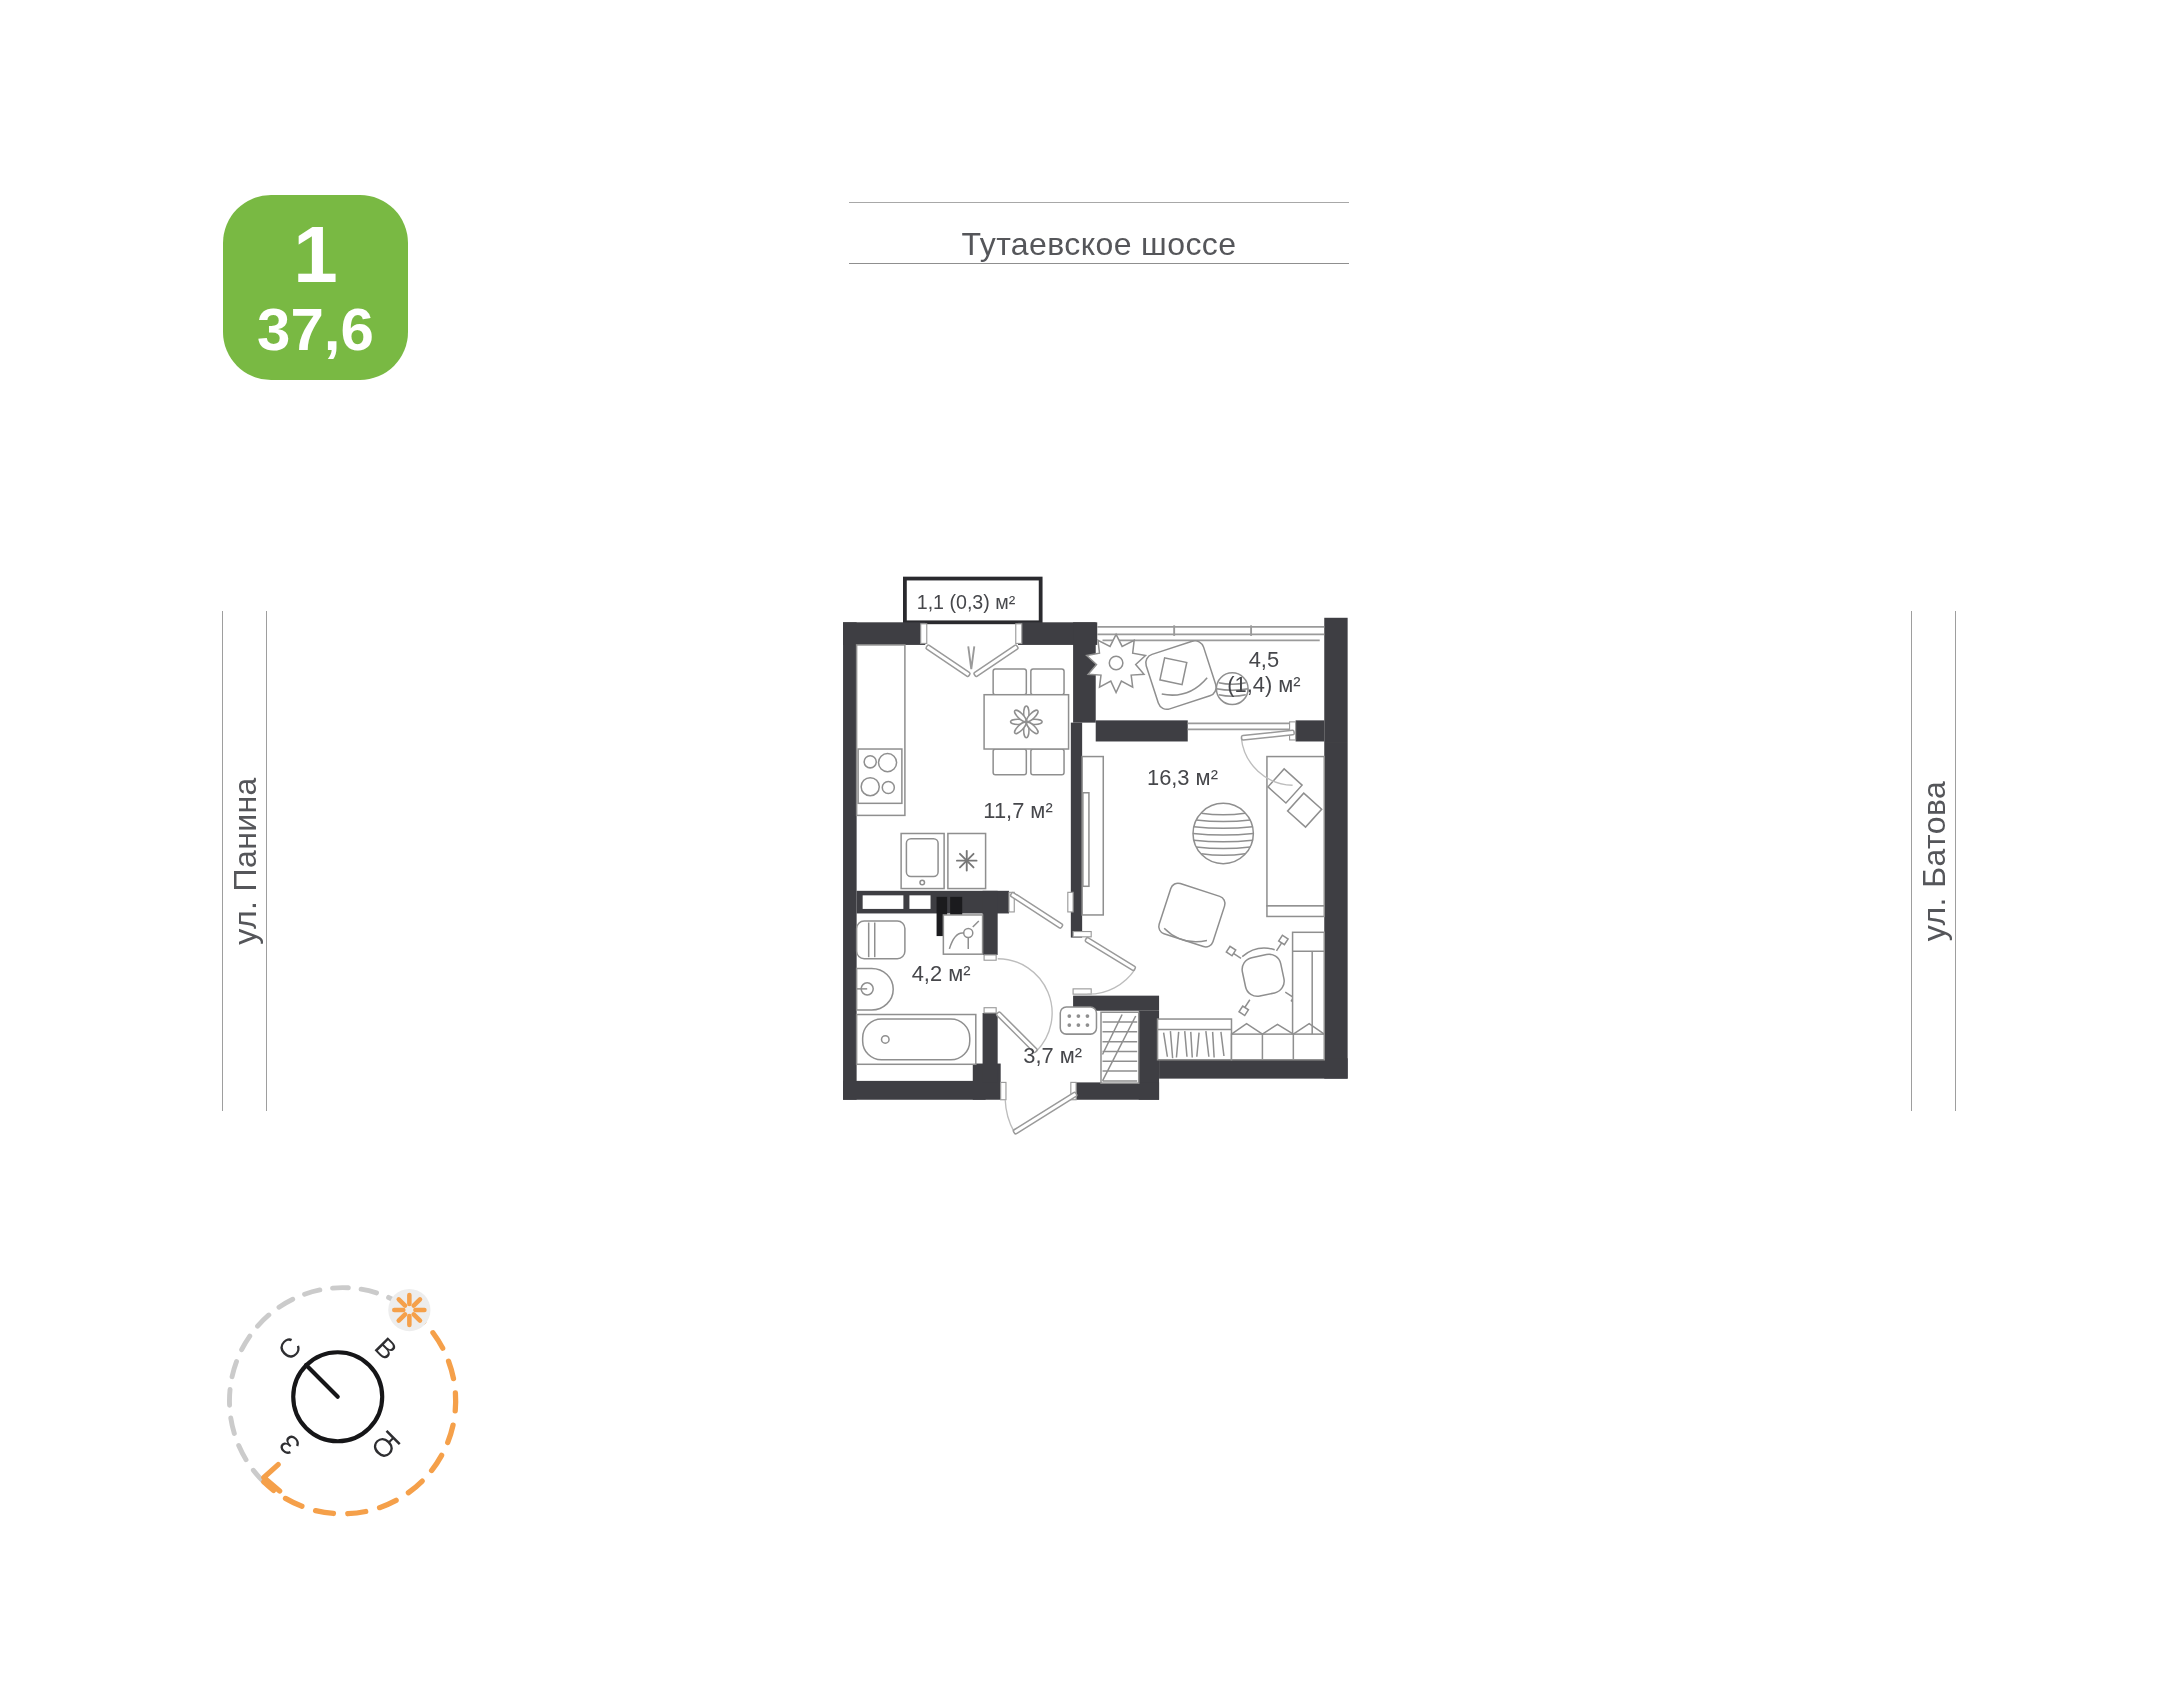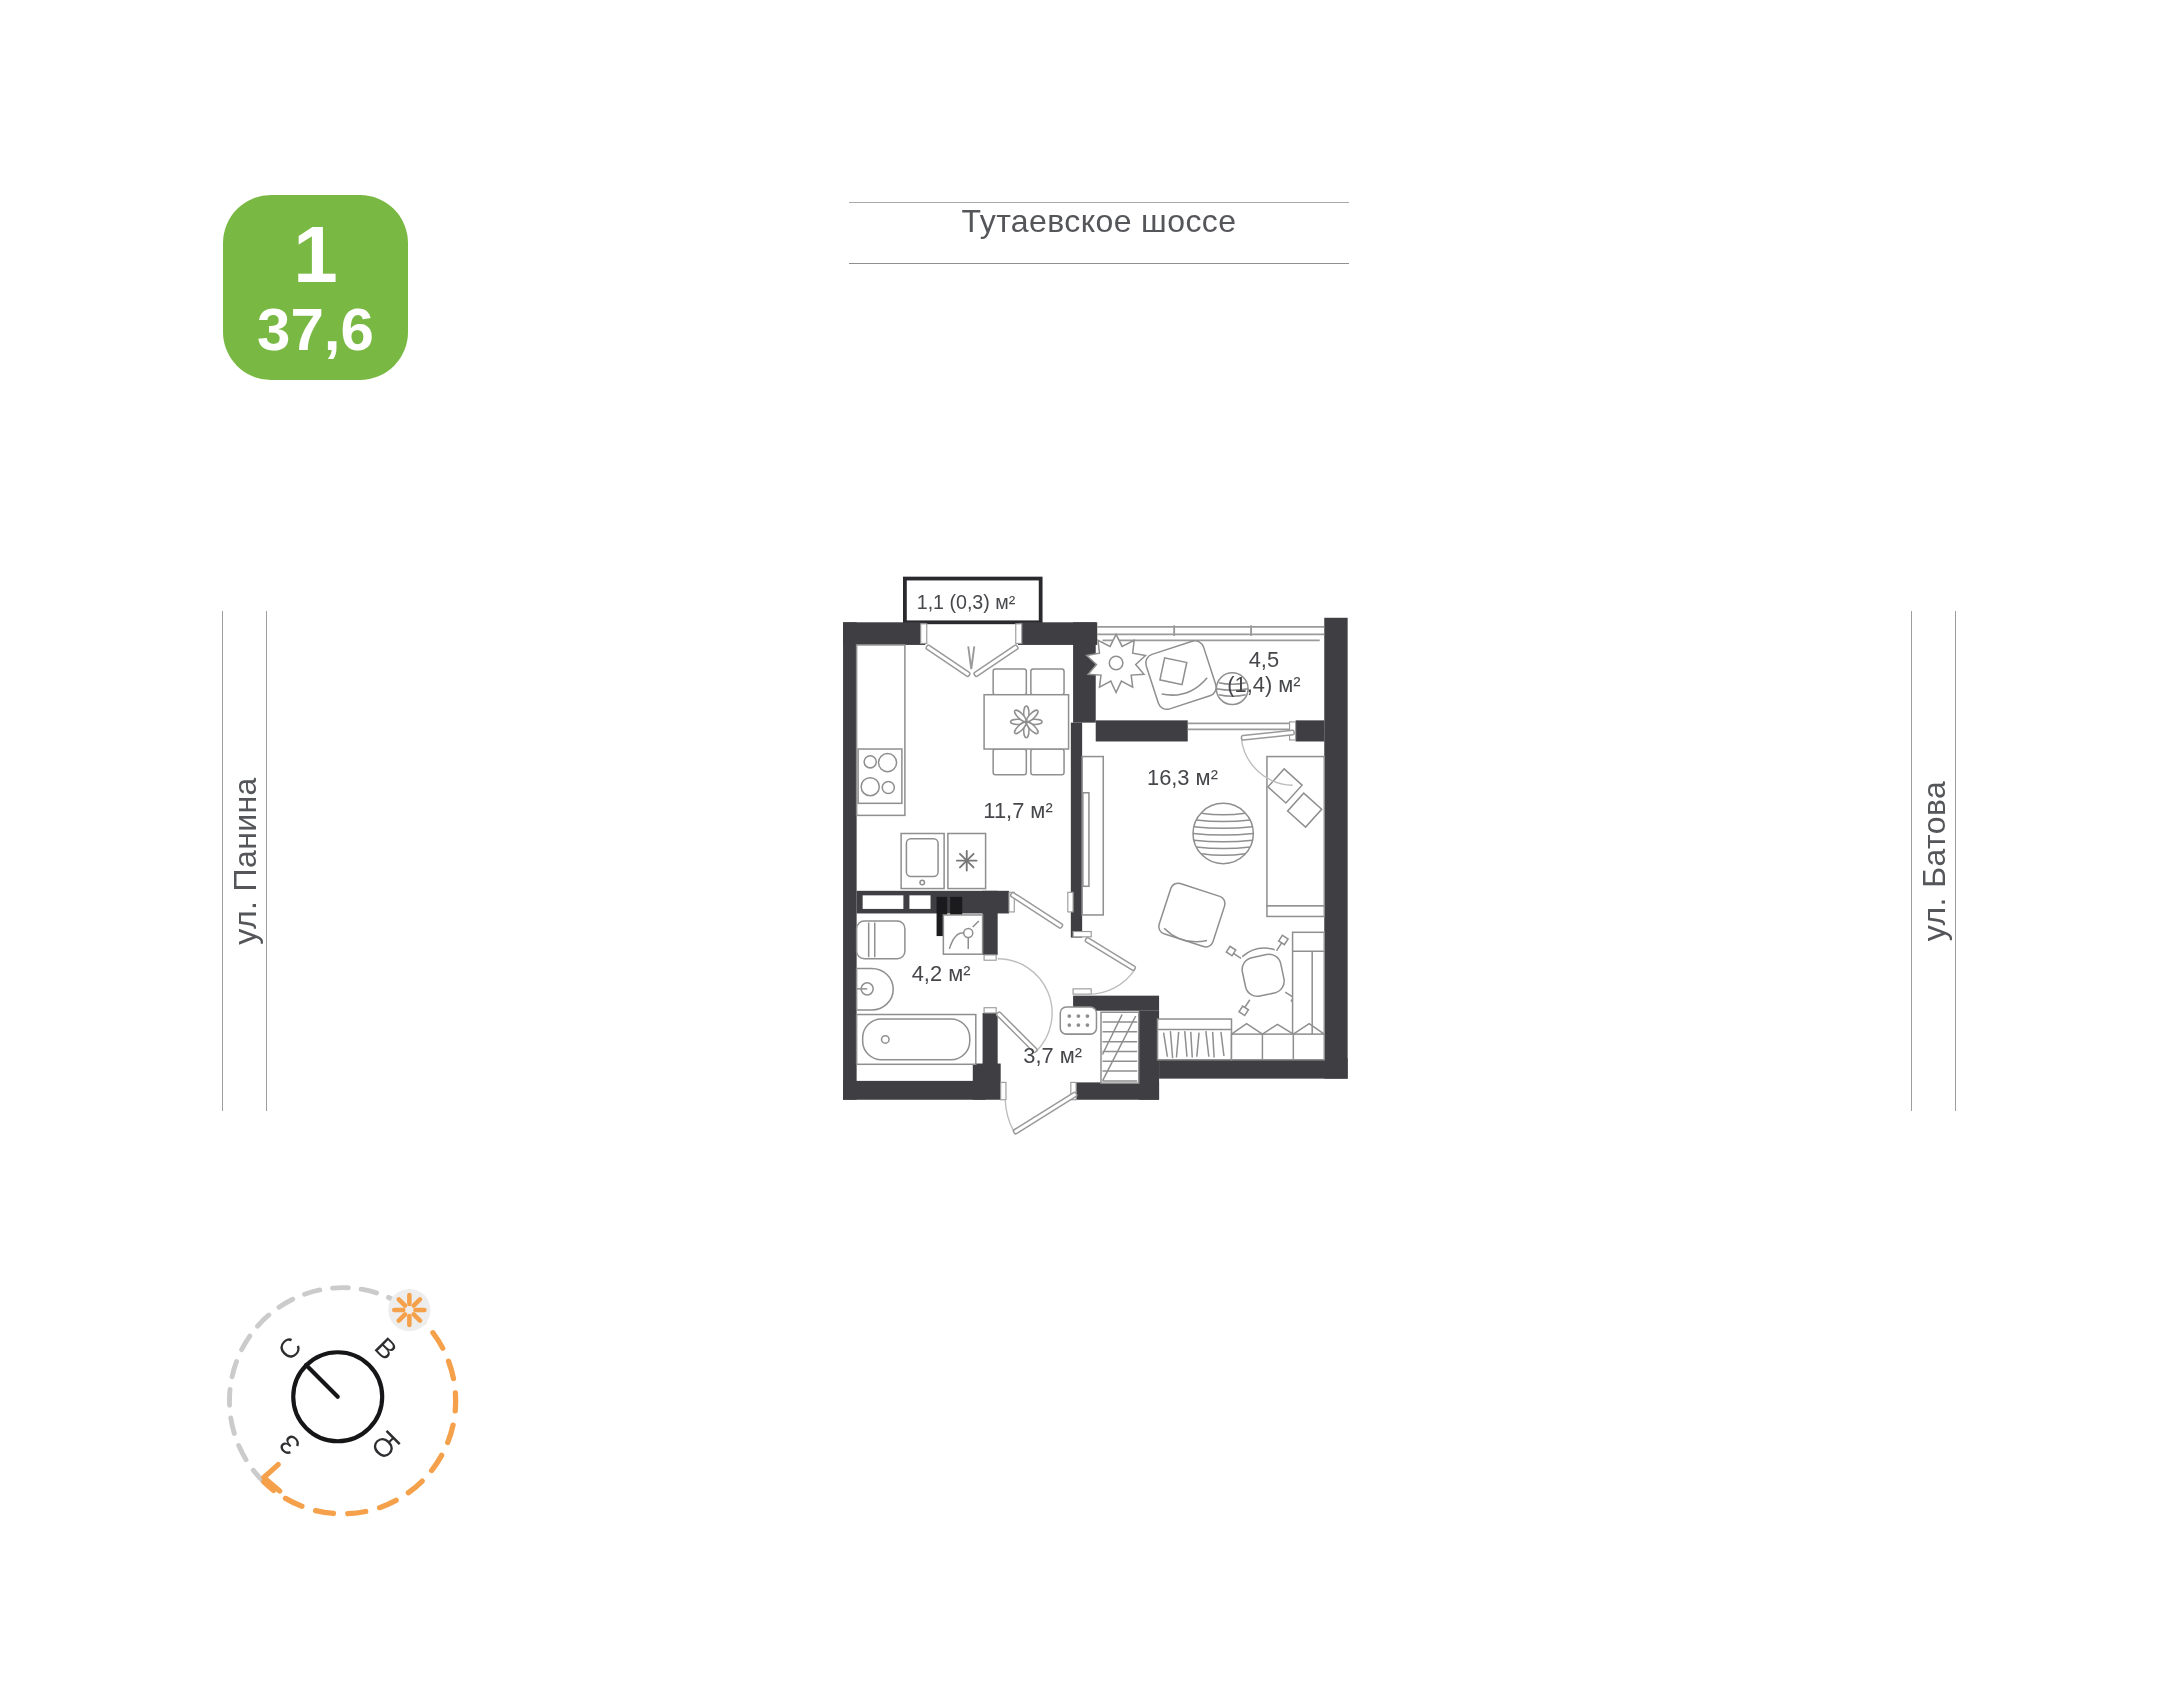--- a/index.html
+++ b/index.html
@@ -8,21 +8,21 @@
 
   
   .badge{position:absolute;left:223px;top:195px;width:185px;height:185px;background:#79B943;
          border-radius:48px;display:flex;flex-direction:column;align-items:center;justify-content:center;color:#fff;}
   .badge-rooms{font-size:80px;font-weight:700;line-height:1;}
   .badge-area{font-size:60px;font-weight:600;line-height:1.05;margin-top:3px;}
 
   
   .street-h{position:absolute;left:849px;width:500px;height:60px;
             border-top:1.5px solid #A8A8A8;border-bottom:1.5px solid #8F8F8F;
-            display:flex;align-items:flex-start;justify-content:center;}
+            display:flex;align-items:flex-end;justify-content:center;}
   .street-h span{font-size:32px;color:#55565A;letter-spacing:0.4px;}
   #street-top{top:202px;}
   #street-bottom{top:1465px;}
 
   
   .street-v{position:absolute;top:611px;width:43px;height:500px;
             border-left:1.5px solid #9E9E9E;border-right:1.5px solid #9E9E9E;}
   #street-left{left:222px;}
   #street-right{left:1911px;}
   .street-v span{position:absolute;top:50%;left:50%;transform:translate(-50%,-50%) rotate(-90deg);

